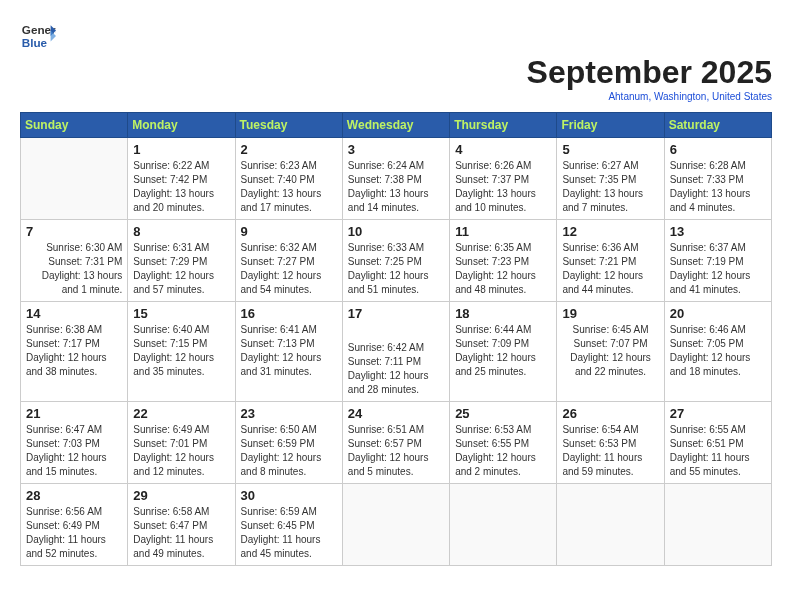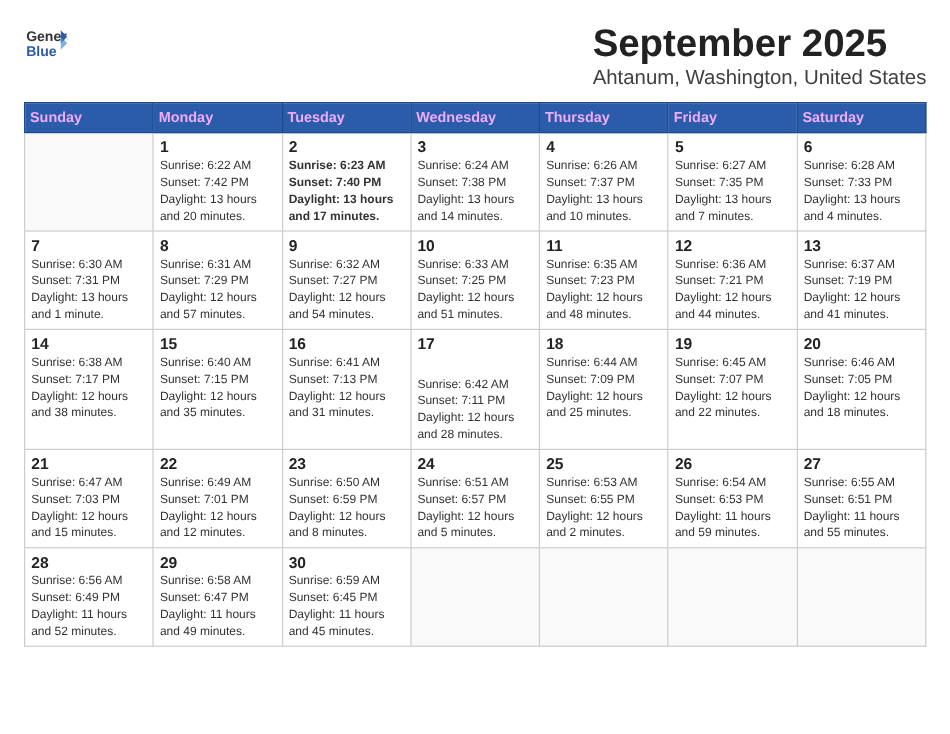--- a/index.html
+++ b/index.html
@@ -29,38 +29,40 @@
       font-size: 13px;
       font-weight: bold;
       color: #2a5caa;
       line-height: 1.2;
     }
     .logo-icon {
       width: 36px;
       height: 36px;
     }
     .title-block {
+      text-align: right;
+      margin-top: 36px;
     }
     .main-title {
       font-size: 32px;
       font-weight: bold;
       color: #222;
     }
     .subtitle {
-      font-size: 17px;
-      color: #404040;
+      font-size: 10px;
+      color: #1d4ed8;
     }
     .calendar {
       width: 100%;
       border-collapse: collapse;
       table-layout: fixed;
     }
     .calendar thead th {
       background: #2a5caa;
-      color: #f0abfc;
+      color: #bef264;
       font-size: 12px;
       font-weight: bold;
       padding: 5px 4px;
       text-align: left;
       border: 1px solid #1e4a8a;
     }
     .calendar tbody td {
       border: 1px solid #ccc;
       vertical-align: top;
       padding: 4px 5px;
@@ -120,21 +122,21 @@
           <td class="empty-cell"></td>
           <td>
             <span class="day-num">1</span>
             <div class="day-info" style="white-space: pre-line;">Sunrise: 6:22 AM
 Sunset: 7:42 PM
 Daylight: 13 hours
 and 20 minutes.</div>
           </td>
           <td>
             <span class="day-num">2</span>
-            <div class="day-info" style="white-space: pre-line; font-weight: bold;">Sunrise: 6:23 AM
+            <div class="day-info" style="white-space: pre-line;">Sunrise: 6:23 AM
 Sunset: 7:40 PM
 Daylight: 13 hours
 and 17 minutes.</div>
           </td>
           <td>
             <span class="day-num">3</span>
             <div class="day-info" style="white-space: pre-line;">Sunrise: 6:24 AM
 Sunset: 7:38 PM
 Daylight: 13 hours
 and 14 minutes.</div>
@@ -157,21 +159,21 @@
             <span class="day-num">6</span>
             <div class="day-info" style="white-space: pre-line;">Sunrise: 6:28 AM
 Sunset: 7:33 PM
 Daylight: 13 hours
 and 4 minutes.</div>
           </td>
         </tr>
         <tr>
           <td>
             <span class="day-num">7</span>
-            <div class="day-info" style="white-space: pre-line;">Sunrise: 6:30 AM
+            <div class="day-info" style="white-space: pre-line; text-align: right;">Sunrise: 6:30 AM
 Sunset: 7:31 PM
 Daylight: 13 hours
 and 1 minute.</div>
           </td>
           <td>
             <span class="day-num">8</span>
             <div class="day-info" style="white-space: pre-line;">Sunrise: 6:31 AM
 Sunset: 7:29 PM
 Daylight: 12 hours
 and 57 minutes.</div>
@@ -243,21 +245,21 @@
           </td>
           <td>
             <span class="day-num">18</span>
             <div class="day-info" style="white-space: pre-line;">Sunrise: 6:44 AM
 Sunset: 7:09 PM
 Daylight: 12 hours
 and 25 minutes.</div>
           </td>
           <td>
             <span class="day-num">19</span>
-            <div class="day-info" style="white-space: pre-line;">Sunrise: 6:45 AM
+            <div class="day-info" style="white-space: pre-line; text-align: center;">Sunrise: 6:45 AM
 Sunset: 7:07 PM
 Daylight: 12 hours
 and 22 minutes.</div>
           </td>
           <td>
             <span class="day-num">20</span>
             <div class="day-info" style="white-space: pre-line;">Sunrise: 6:46 AM
 Sunset: 7:05 PM
 Daylight: 12 hours
 and 18 minutes.</div>

